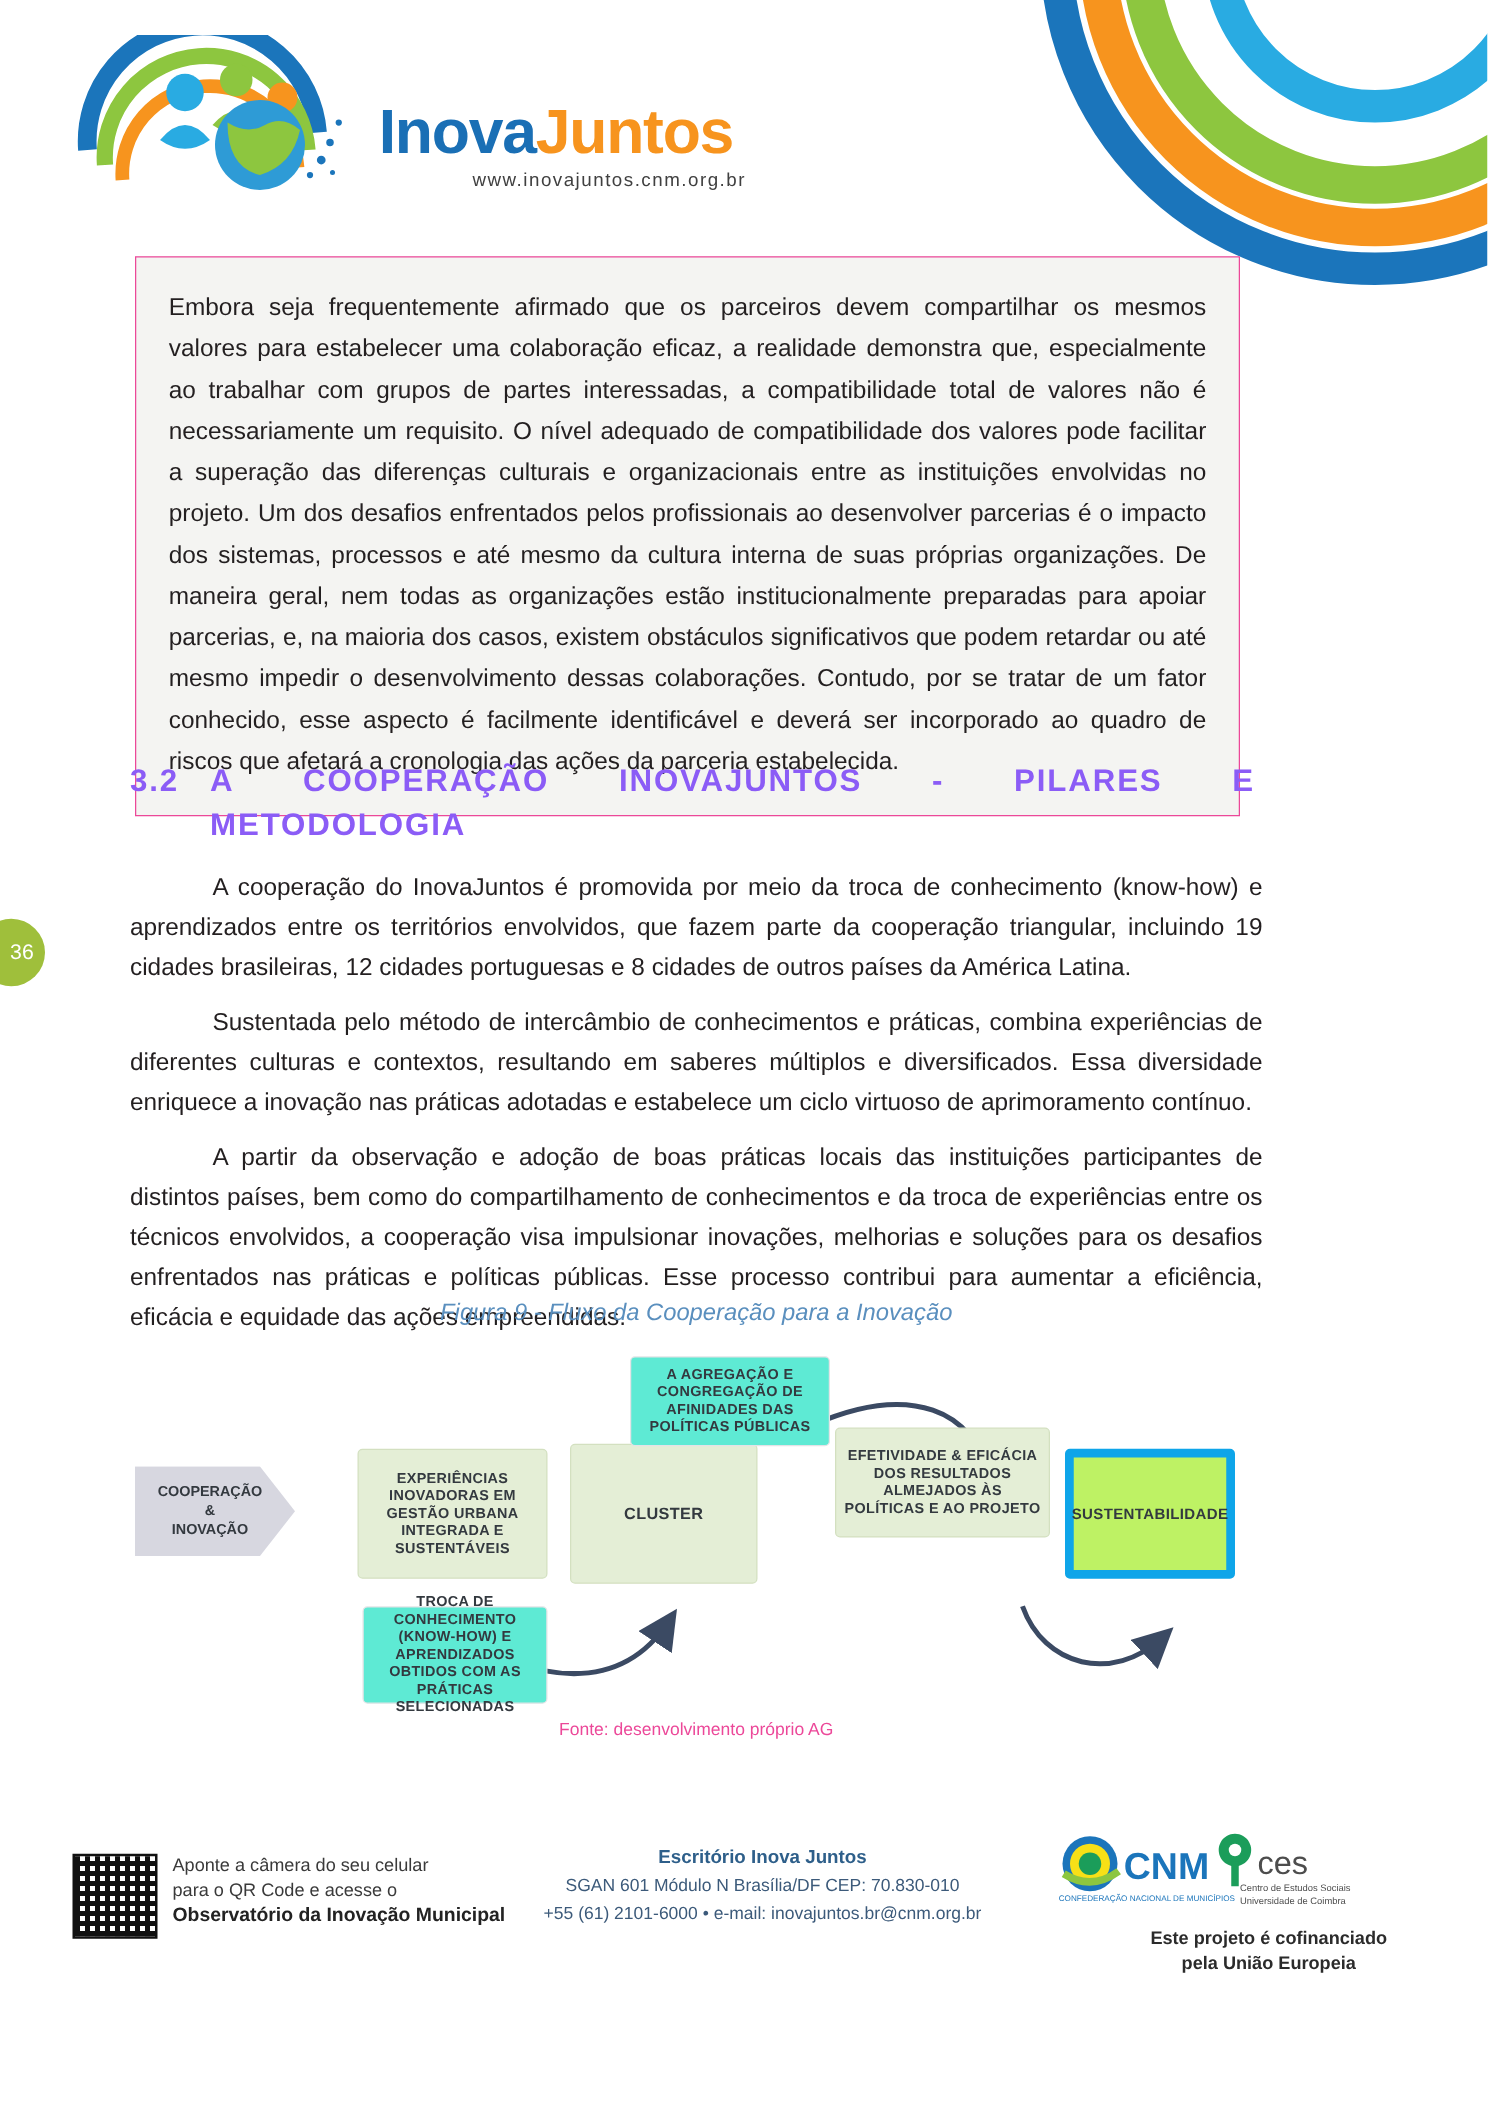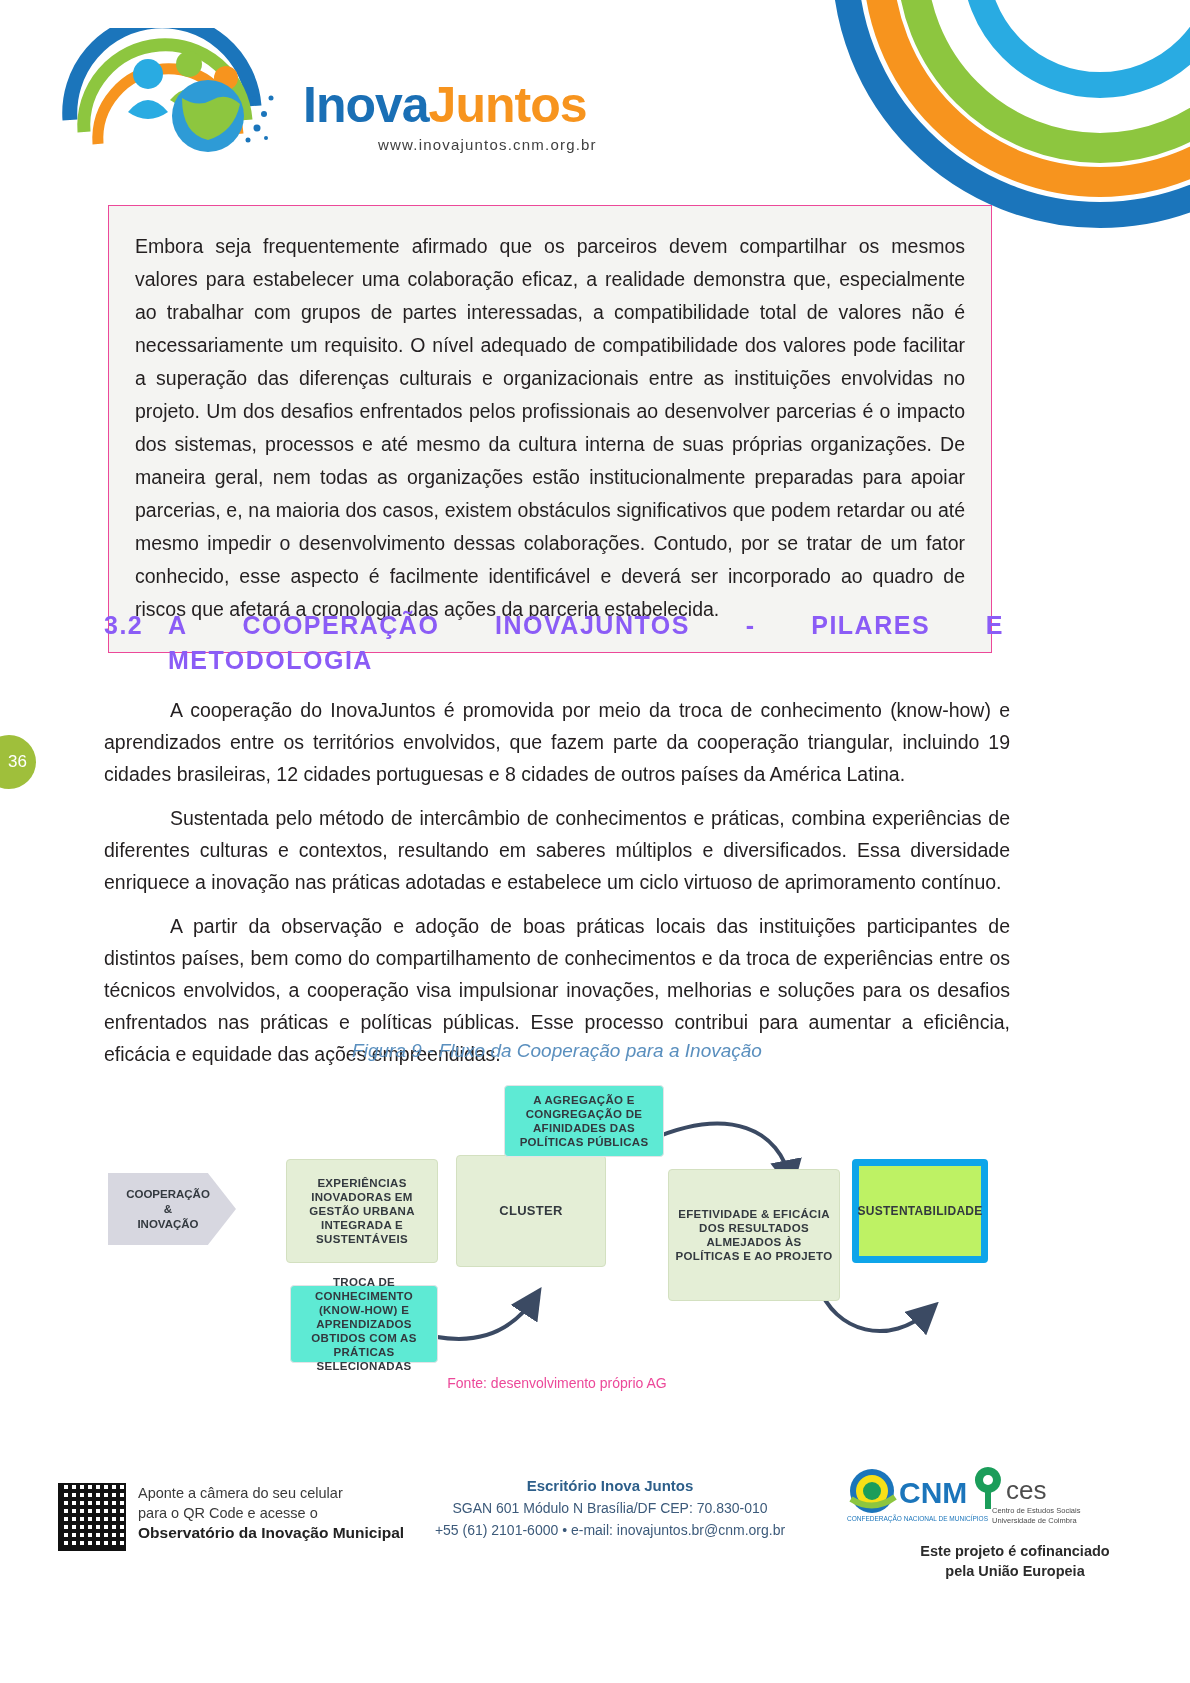--- a/index.html
+++ b/index.html
@@ -368,21 +368,21 @@
   </div>
 
   <div class="fig-box fig-green" style="left:196px; top:74px; width:152px; height:104px;">EXPERIÊNCIAS INOVADORAS EM GESTÃO URBANA INTEGRADA E SUSTENTÁVEIS</div>
 
   <div class="fig-box fig-plain" style="left:200px; top:200px; width:148px; height:78px;">TROCA DE CONHECIMENTO (KNOW-HOW) E APRENDIZADOS OBTIDOS COM AS PRÁTICAS SELECIONADAS</div>
 
   <div class="fig-box fig-green" style="left:366px; top:70px; width:150px; height:112px; font-size:13px;">CLUSTER</div>
 
   <div class="fig-box fig-plain" style="left:414px; top:0px; width:160px; height:72px;">A AGREGAÇÃO E CONGREGAÇÃO DE AFINIDADES DAS POLÍTICAS PÚBLICAS</div>
 
-  <div class="fig-box fig-green" style="left:578px; top:84px; width:172px; height:132px;">EFETIVIDADE &amp; EFICÁCIA DOS RESULTADOS ALMEJADOS ÀS POLÍTICAS E AO PROJETO</div>
+  <div class="fig-box fig-green" style="left:578px; top:57px; width:172px; height:88px;">EFETIVIDADE &amp; EFICÁCIA DOS RESULTADOS ALMEJADOS ÀS POLÍTICAS E AO PROJETO</div>
 
   <div class="fig-box fig-lav" style="left:762px; top:74px; width:136px; height:104px; font-size:12px;">SUSTENTABILIDADE</div>
 </div>
 
 <div class="fig-source">Fonte: desenvolvimento próprio AG</div>
 
 <div class="footer">
   <div class="qr"></div>
   <div class="qr-text">
     <div>Aponte a câmera do seu celular</div>

